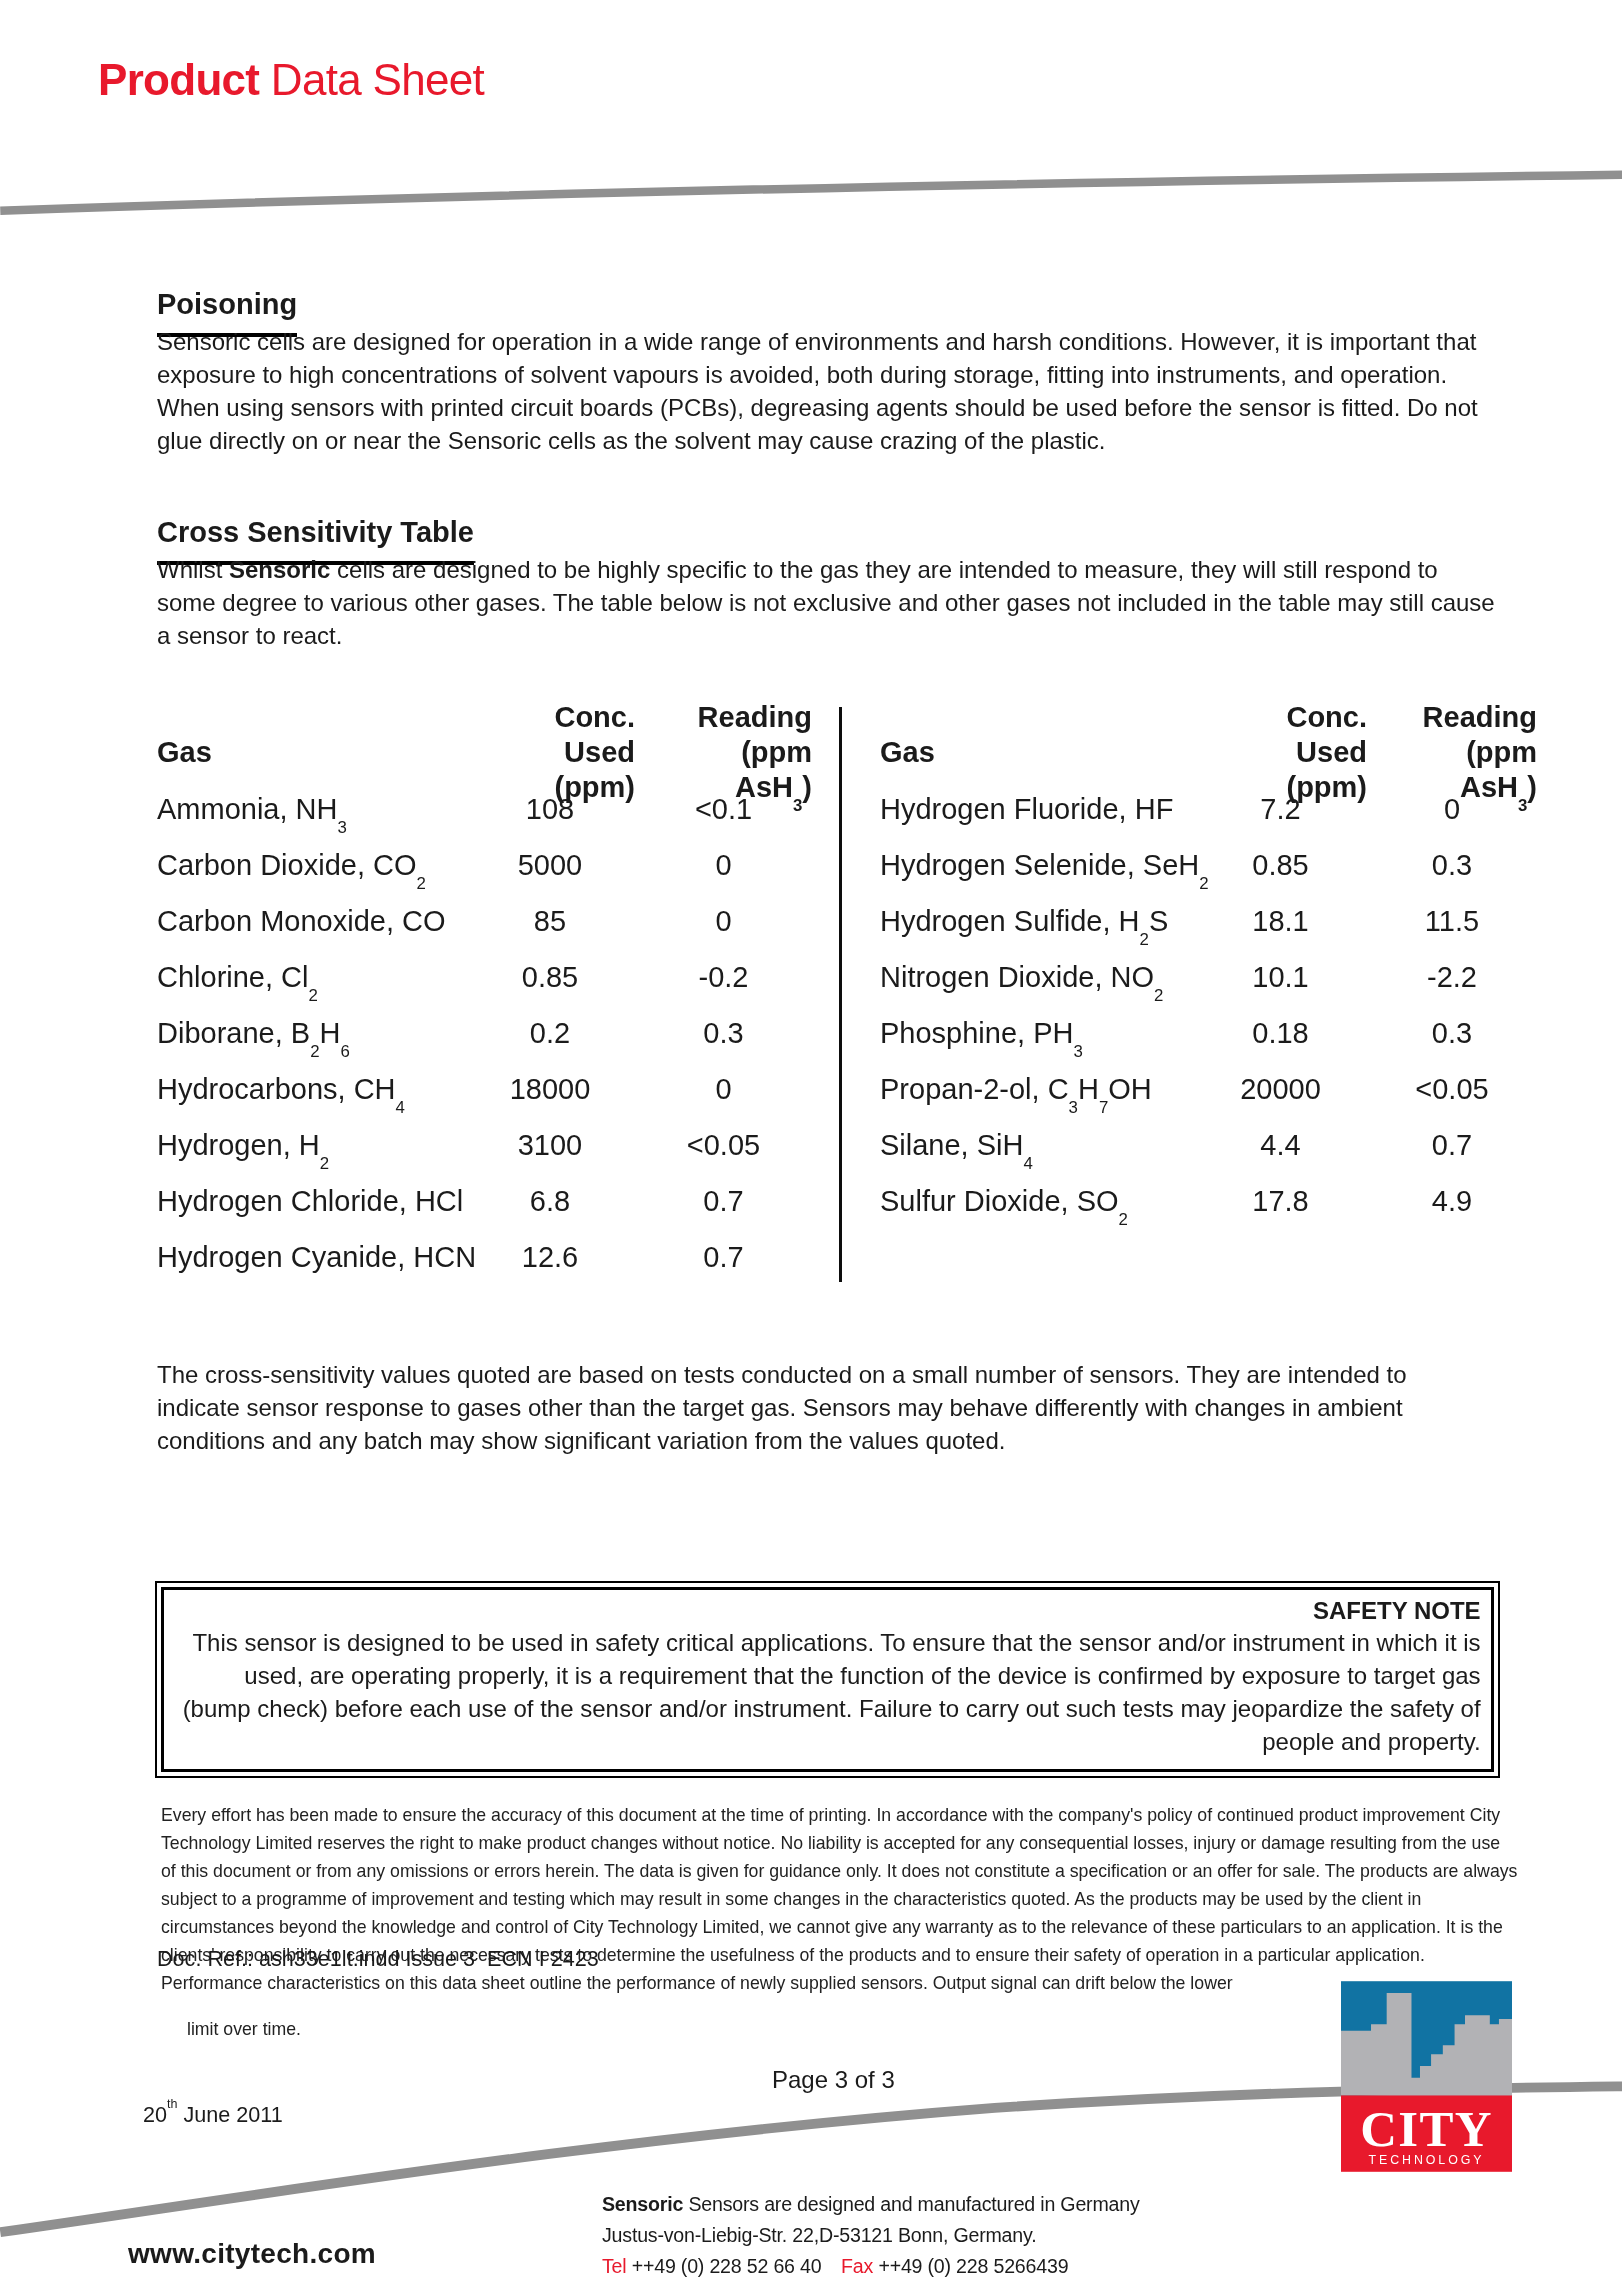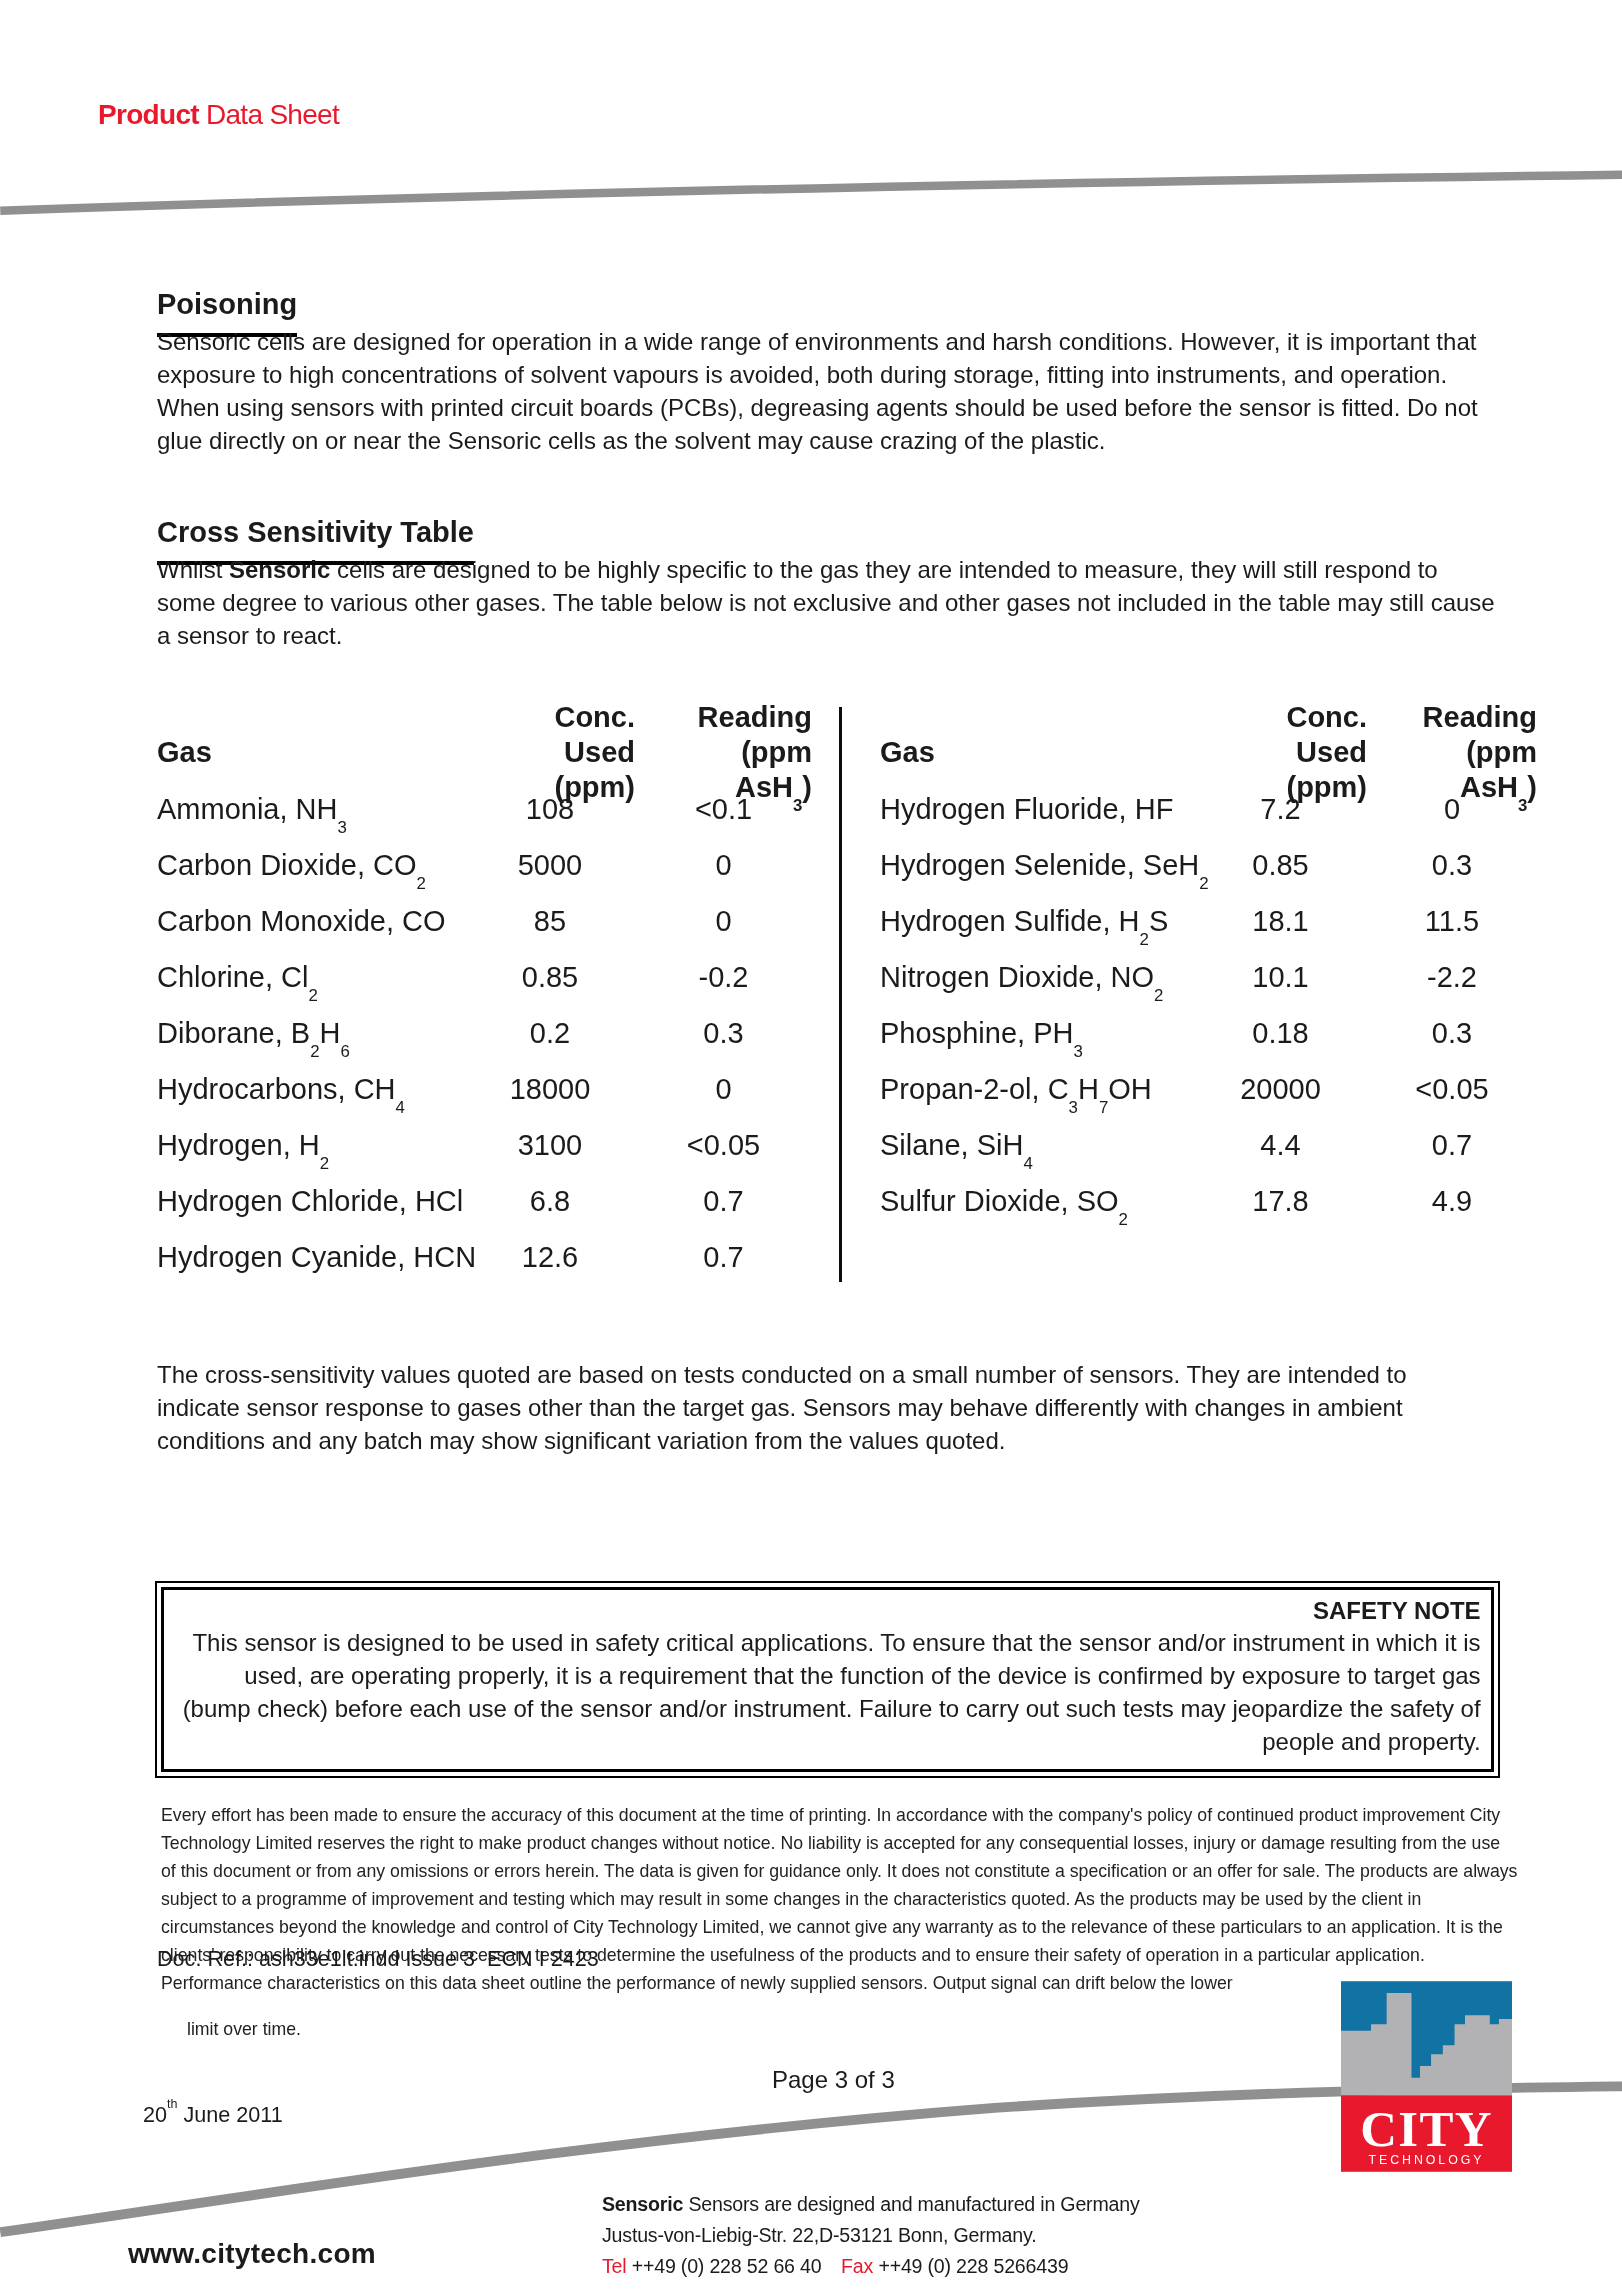--- a/index.html
+++ b/index.html
@@ -7,21 +7,21 @@
     --blue:#1173a3;
     --gray:#909090;
     --bgray:#b2b2b5;
     --ink:#1b1b1b;
   }
   *{box-sizing:border-box;margin:0;padding:0;}
   body{background:#ffffff;font-family:"Liberation Sans",sans-serif;color:var(--ink);}
   .page{position:relative;width:1623px;height:2295px;background:#ffffff;overflow:hidden;}
 
   
-  .title{position:absolute;left:98px;top:55px;font-size:28px;letter-spacing:-0.7px;color:var(--red);white-space:nowrap;margin-top:44px;}
+  .title{position:absolute;left:98px;top:55px;font-size:44px;letter-spacing:-0.7px;color:var(--red);white-space:nowrap;}
   .title .b{font-weight:bold;}
 
   .swoosh{position:absolute;left:0;top:0;width:1623px;height:2295px;pointer-events:none;}
 
   
   .h2{position:absolute;left:157px;font-size:29px;font-weight:bold;}
   .h2 span{display:inline-block;border-bottom:4.6px solid #000;padding-bottom:12px;}
   .para{position:absolute;left:157px;width:1338px;font-size:24px;line-height:33px;}
   .para p{margin:0;}
 

